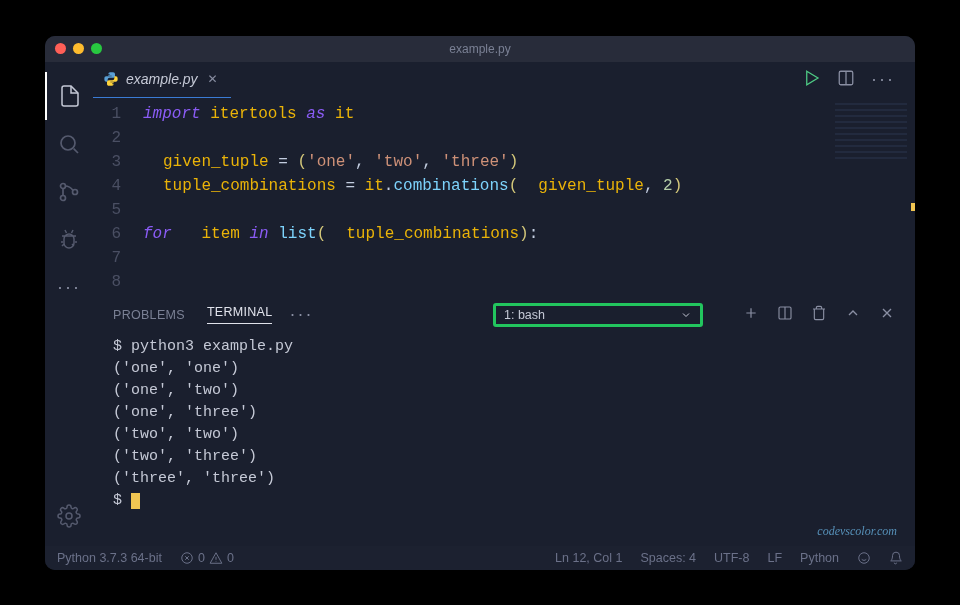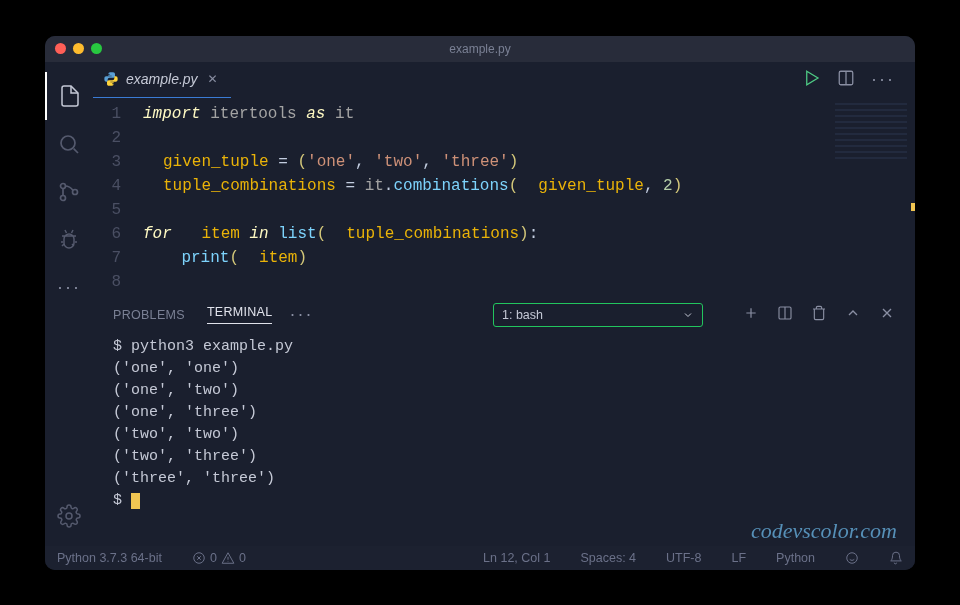--- a/index.html
+++ b/index.html
@@ -127,22 +127,22 @@
 .codeline { display: flex; }
 .lineno {
   width: 50px;
   text-align: right;
   padding-right: 22px;
   color: #4a4f63;
   user-select: none;
   flex-shrink:0;
 }
 .codetxt { white-space: pre; color: #c3cde0; }
-.kw { color: #fef9c3; font-style: italic; }
-.mod { color: #a3a3a3; }
+.kw { color: #8b5cf6; font-style: italic; }
+.mod { color: #eab308; }
 .var { color: #eab308; margin-left: 20px; }
 .str { color: #ce9178; }
 .fn { color: #7dd3fc; }
 .num { color: #b5cea8; }
 .op { color: #c3cde0; }
 .punc { color: #d4c87a; }
 .panel {
   flex: 1;
   display: flex;
   flex-direction: column;
@@ -157,21 +157,21 @@
   font-size: 12.5px;
   color: #7a8094;
 }
 .paneltab { cursor: pointer; letter-spacing: 0.3px; }
 .paneltab.active { color: #e0e2eb; border-bottom: 1px solid #e0e2eb; padding-bottom: 4px; }
 .paneltabs .ellipsis { margin-left: -5px; }
 .termselect {
   margin-left: auto;
   width: 210px;
   height: 24px;
-  border: 1px solid #22c55e;
+  border: 3px solid #22c55e;
   border-radius: 3px;
   display: flex;
   align-items: center;
   padding: 0 8px;
   font-size: 12.5px;
   color: #c5c9d6;
   justify-content: space-between;
 }
 .panelactions { display: flex; gap: 18px; align-items: center; padding-left: 18px; color: #8a8fa3; }
 .panelactions svg { width: 16px; height: 16px; }
@@ -192,32 +192,32 @@
   width: 9px; height: 16px;
   background: #f0c552;
   vertical-align: text-bottom;
 }
 .watermark {
   position: absolute;
   right: 18px;
   bottom: 4px;
   font-family: cursive;
   font-style: italic;
-  font-size: 22px;
+  font-size: 12px;
   color: #5690b8;
 }
 .statusbar {
   height: 24px;
   background: #1c2130;
   display: flex;
   align-items: center;
   font-size: 12.5px;
   color: #6b7189;
   padding: 0 12px;
-  gap: 30px;
+  gap: 18px;
 }
 .statusbar .spacer { flex: 1; }
 .sb-item { display:flex; align-items:center; gap:4px; cursor:pointer; }
 .sb-item svg { width:14px; height:14px; }
 </style>
 </head>
 <body>
 
 <div class="window">
   <div class="titlebar">
@@ -310,21 +310,20 @@
             <div class="codeline">
               <span class="lineno">5</span>
               <span class="codetxt"></span>
             </div>
             <div class="codeline">
               <span class="lineno">6</span>
               <span class="codetxt"><span class="kw">for</span><span class="op"> </span><span class="var">item</span><span class="op"> </span><span class="kw">in</span><span class="op"> </span><span class="fn">list</span><span class="punc">(</span><span class="var">tuple_combinations</span><span class="punc">)</span><span class="op">:</span></span>
             </div>
             <div class="codeline">
               <span class="lineno">7</span>
-              <span class="codetxt"><span class="op">    </span><span class="fn">print</span><span class="punc">(</span><span class="var">item</span><span class="punc">)</span></span>
             </div>
             <div class="codeline">
               <span class="lineno">8</span>
               <span class="codetxt"></span>
             </div>
           </div>
         <div class="minimap"></div>
         <div class="marker"></div>
       </div>
       <div class="panel">

